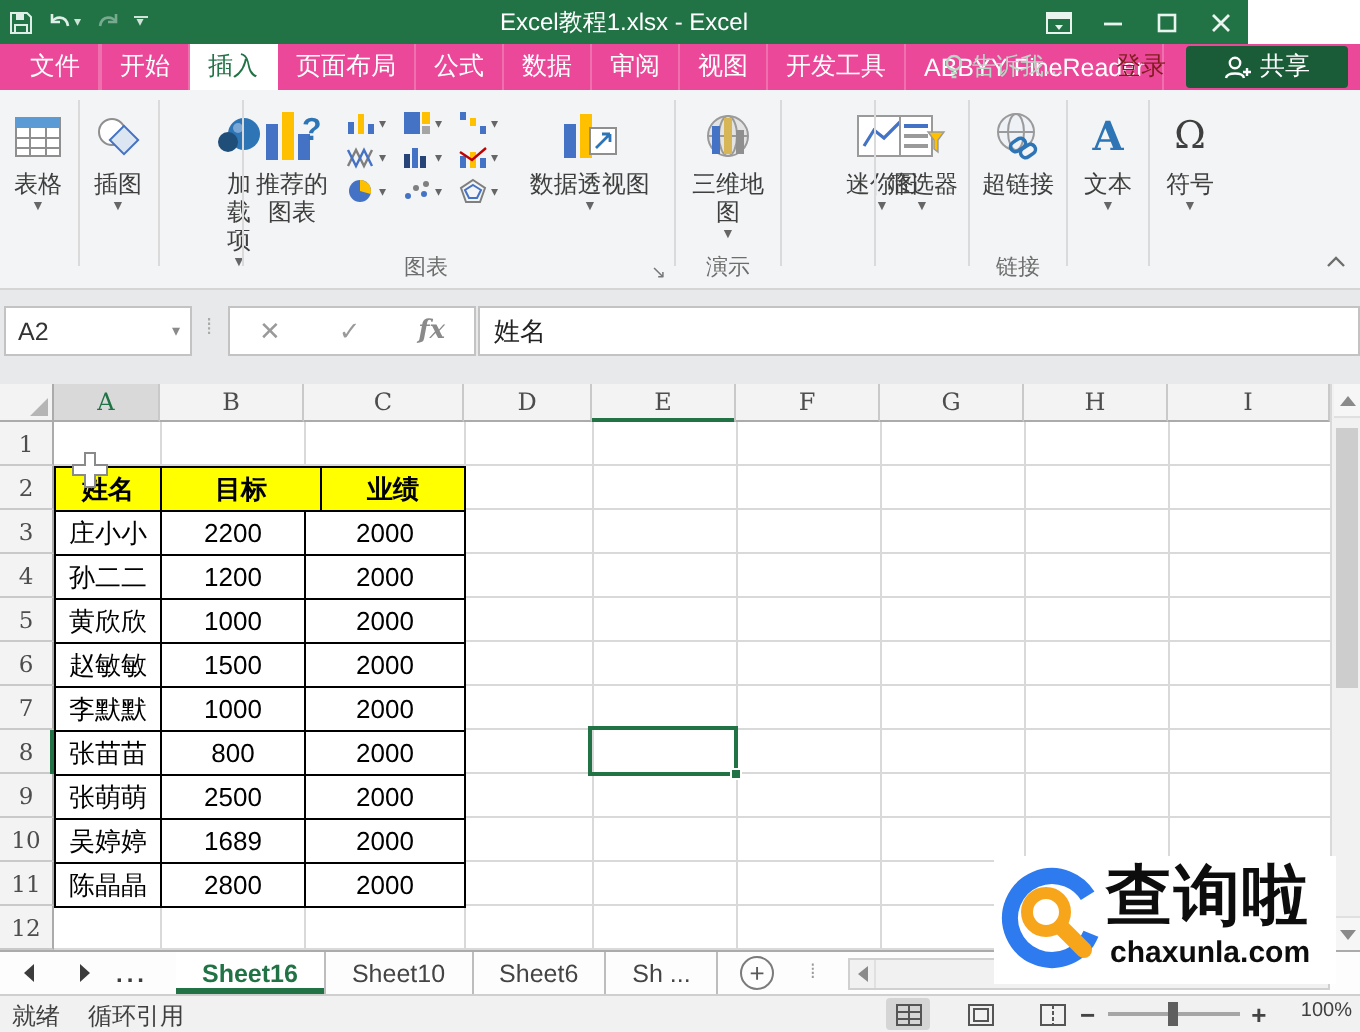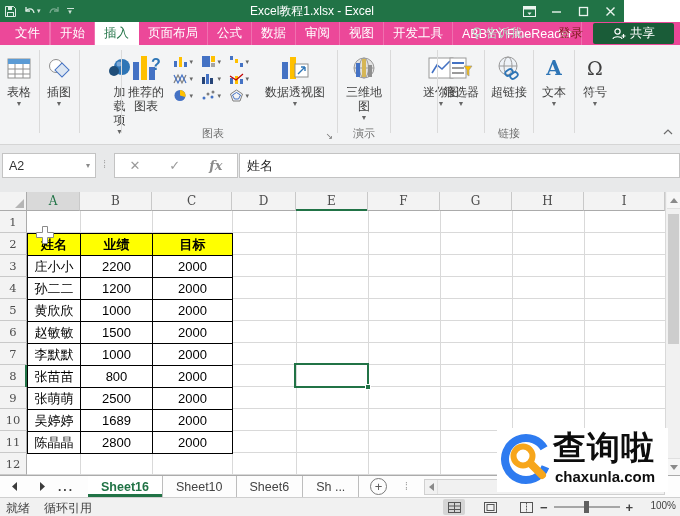--- a/index.html
+++ b/index.html
@@ -508,22 +508,22 @@
     <div class="vline" style="left:368px;"></div>
     <div class="vline" style="left:440px;"></div>
     <div class="vline" style="left:512px;"></div>
     <div class="vline" style="left:584px;"></div>
 
     <div class="row8tick"></div>
 
     <div class="xl-table">
       <div class="trow thead">
         <div class="tc ca">姓名</div>
+        <div class="tc cc">目标</div>
         <div class="tc cb">业绩</div>
-        <div class="tc cc">目标</div>
       </div>
       <div>
 
           <div class="trow">
             <div class="tc ca">庄小小</div>
             <div class="tc cb">2200</div>
             <div class="tc cc">2000</div>
           </div>
 
           <div class="trow">

